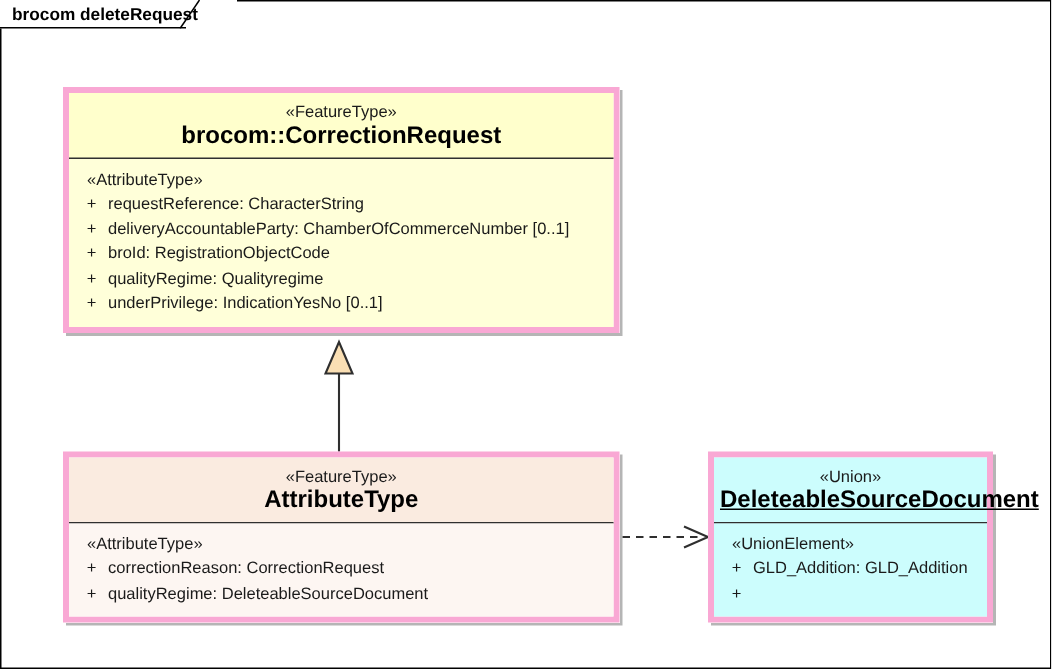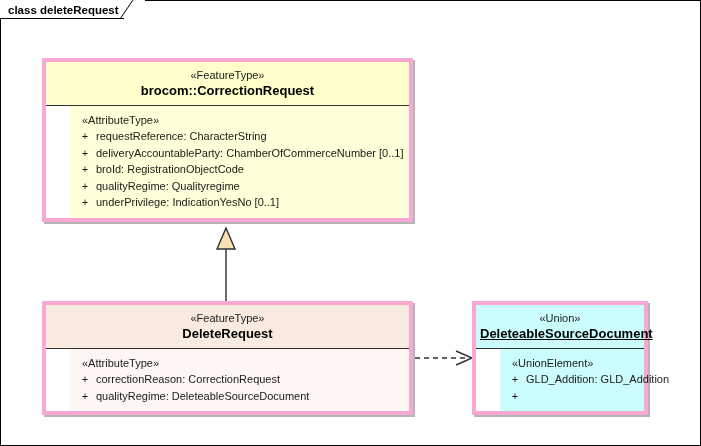--- a/index.html
+++ b/index.html
@@ -76,33 +76,32 @@
     padding: 6px 4px 6px 4px;
     border-bottom: 1px solid #2f2f2f;
   }
   .stereotype {
     font-size: 11px;
     color: #1a1a1a;
     line-height: 15px;
     white-space: nowrap;
   }
   .class-name {
-    font-size: 13px;
+    font-size: 16px;
     font-weight: bold;
     color: #000000;
     line-height: 16px;
     white-space: nowrap;
   }
   .class-name.linked {
     text-decoration: underline;
   }
   .uml-body {
     box-sizing: border-box;
     padding: 6px 4px 7px 4px;
-    margin-left: 24px;
   }
   .compartment-stereotype {
     font-size: 11px;
     color: #1a1a1a;
     line-height: 16px;
     padding-left: 8px;
     white-space: nowrap;
   }
   .attr-row {
     display: flex;
@@ -144,21 +143,21 @@
   }
 </style>
 </head>
 <body>
 
 <div id="diagram-root">
 
   <div class="frame-border"></div>
 
   <div class="frame-tab">
-    <span>class deleteRequest</span>
+    <span>brocom deleteRequest</span>
   </div>
   <div class="frame-tab-underline"></div>
   <svg class="frame-tab-diagonal" viewBox="0 0 22 19">
     <line x1="2" y1="19" x2="15" y2="0" stroke="#000000" stroke-width="1"></line>
   </svg>
 
   <svg class="connector-svg" viewBox="0 0 701 446">
 
     <g>
       <line x1="226" y1="301" x2="226" y2="248" stroke="#2f2f2f" stroke-width="1.4"></line>
@@ -197,36 +196,36 @@
       <div class="attr-row">
         <span class="attr-vis">+</span>
         <span class="attr-text">underPrivilege: IndicationYesNo [0..1]</span>
       </div>
     </div>
   </div>
 
   <div class="uml-class theme-delete" style="left:42px; top:301px; width:371px;">
     <div class="uml-header">
       <div class="stereotype">«FeatureType»</div>
-      <div class="class-name">DeleteRequest</div>
+      <div class="class-name">AttributeType</div>
     </div>
     <div class="uml-body">
       <div class="compartment-stereotype">«AttributeType»</div>
       <div class="attr-row">
         <span class="attr-vis">+</span>
         <span class="attr-text">correctionReason: CorrectionRequest</span>
       </div>
       <div class="attr-row">
         <span class="attr-vis">+</span>
         <span class="attr-text">qualityRegime: DeleteableSourceDocument</span>
       </div>
     </div>
   </div>
 
-  <div class="uml-class theme-union" style="left:472px; top:301px; width:176px;">
+  <div class="uml-class theme-union" style="left:472px; top:301px; width:190px;">
     <div class="uml-header">
       <div class="stereotype">«Union»</div>
       <div class="class-name linked">DeleteableSourceDocument</div>
     </div>
     <div class="uml-body">
       <div class="compartment-stereotype">«UnionElement»</div>
       <div class="attr-row">
         <span class="attr-vis">+</span>
         <span class="attr-text">GLD_Addition: GLD_Addition</span>
       </div>

